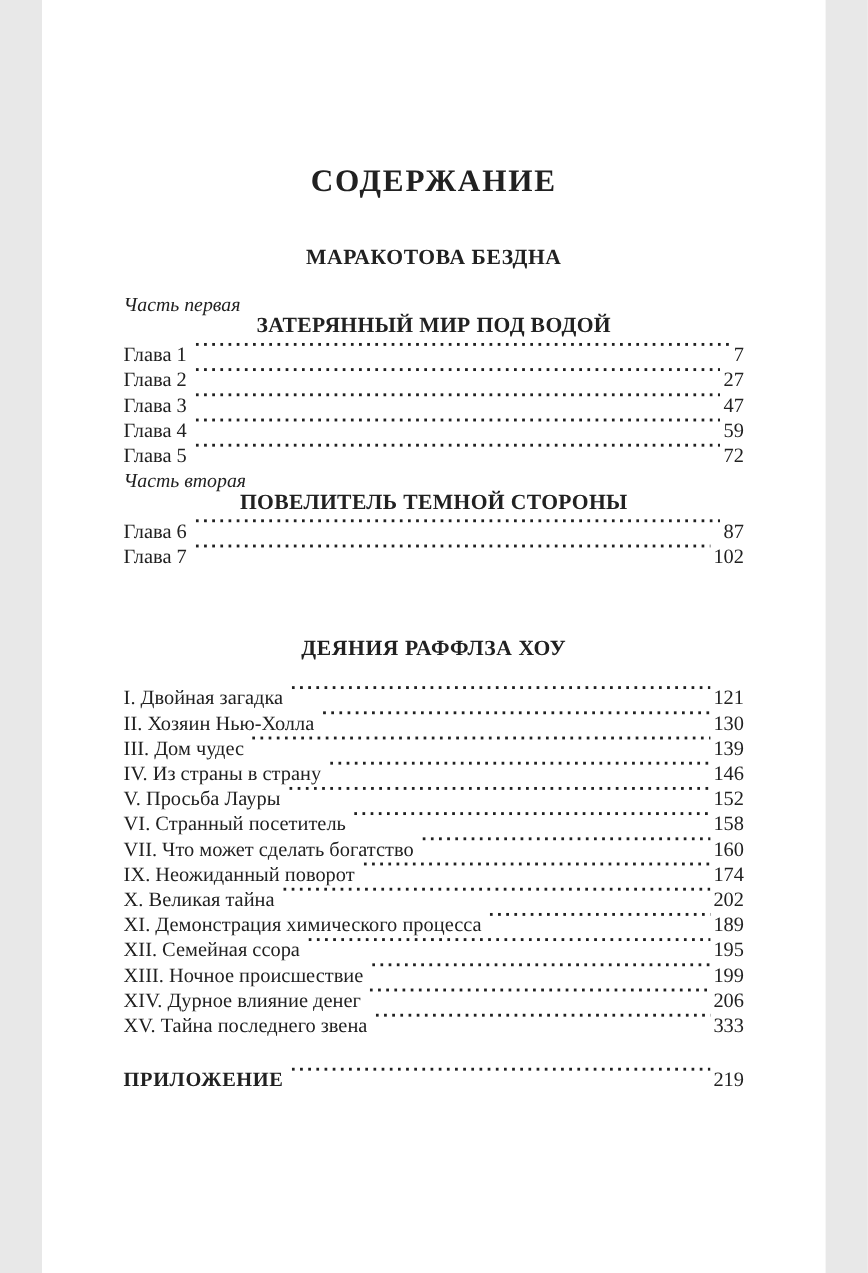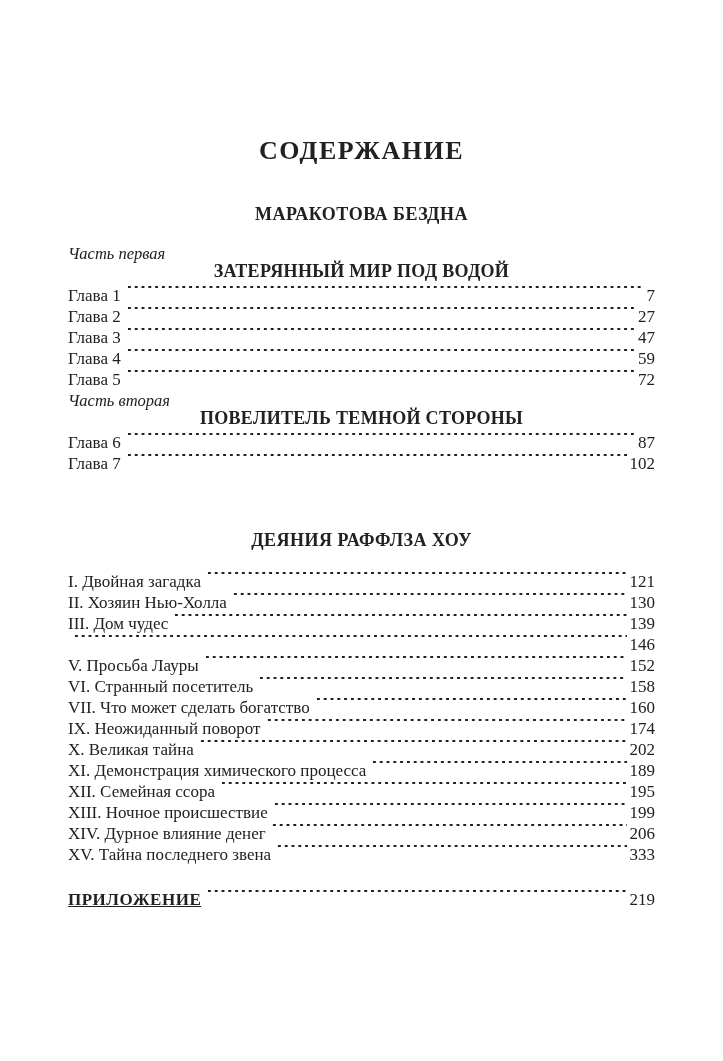--- a/index.html
+++ b/index.html
@@ -1,21 +1,21 @@
 <!DOCTYPE html>
 <html lang="ru" style="--ink: #212121; --paper: #ffffff;"><head>
 <meta charset="utf-8">
 <style>
   :root{
     --ink:#212121;
     --paper:#ffffff;
   }
   html,body{margin:0;padding:0;background:#e8e8e8;}
   .page{
-    width:723px;height:1061px;
+    width:653px;height:1061px;
     margin:0 auto;
     background:var(--paper,#fff);
     box-sizing:border-box;
     padding:138px 68px 0 68px;
     font-family:"Liberation Serif","DejaVu Serif",serif;
     color:var(--ink,#212121);
     overflow:hidden;
   }
   .main-title{
     font-size:26px;line-height:26px;font-weight:bold;
@@ -45,21 +45,21 @@
     margin:0 3px 0 5px;
     background-image:radial-gradient(circle,var(--ink,#2b2b2b) 1.15px,transparent 1.35px);
     background-size:6.8px 4px;
     background-repeat:repeat-x;
     background-position:left bottom;
   }
   .part-second .part-label{margin-top:2px;}
   .book-raffles{margin-top:58px;}
   .book-raffles .toc-list{margin-top:22px;}
   .appendix-row{margin-top:24px;}
-  .appendix-label{font-weight:bold;letter-spacing:.5px;text-decoration:underline;}
+  .appendix-label{font-weight:bold;letter-spacing:.5px;}
 </style>
 </head>
 <body>
 
 <div class="page">
 
   <h1 class="main-title">СОДЕРЖАНИЕ</h1>
 
   <section class="book">
     <h2 class="book-title">МАРАКОТОВА БЕЗДНА</h2>
@@ -126,20 +126,21 @@
         <span class="toc-label">II. Хозяин Нью-Холла</span>
         <span class="leader"></span>
         <span class="toc-page-num">130</span>
       </div>
         <div class="toc-row">
         <span class="toc-label">III. Дом чудес</span>
         <span class="leader"></span>
         <span class="toc-page-num">139</span>
       </div>
         <div class="toc-row">
+        <span class="toc-label">IV. Из страны в страну</span>
         <span class="leader"></span>
         <span class="toc-page-num">146</span>
       </div>
         <div class="toc-row">
         <span class="toc-label">V. Просьба Лауры</span>
         <span class="leader"></span>
         <span class="toc-page-num">152</span>
       </div>
         <div class="toc-row">
         <span class="toc-label">VI. Странный посетитель</span>

